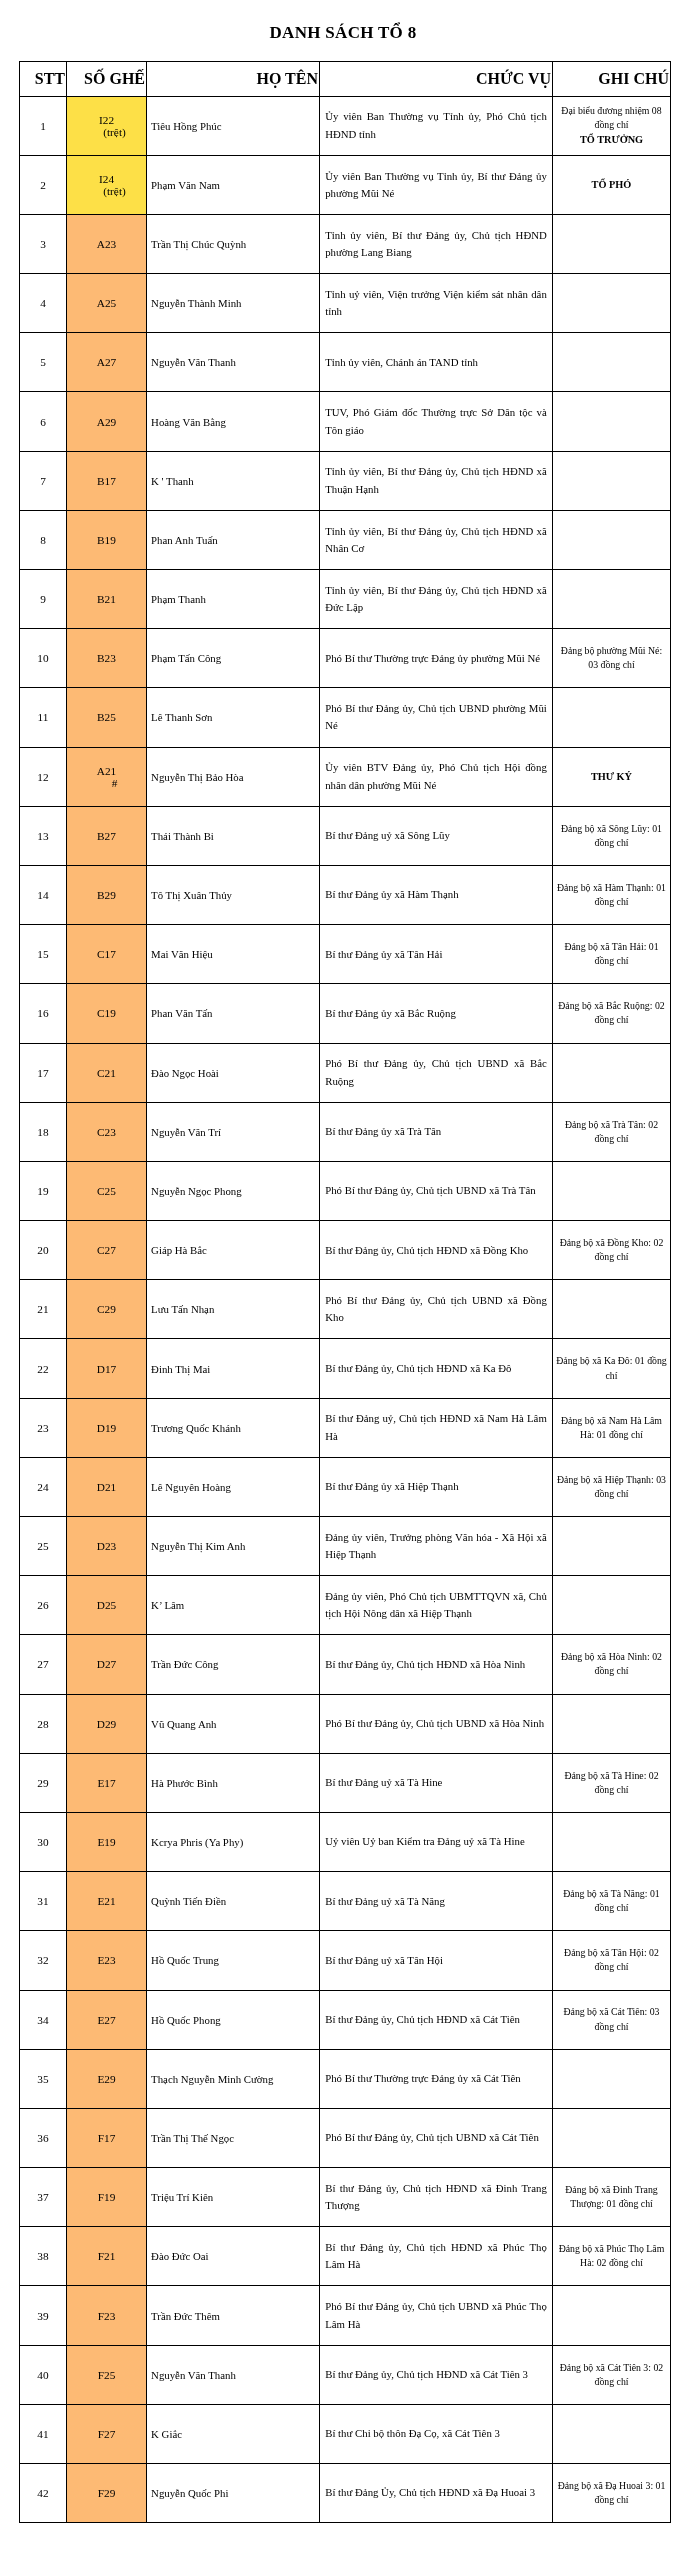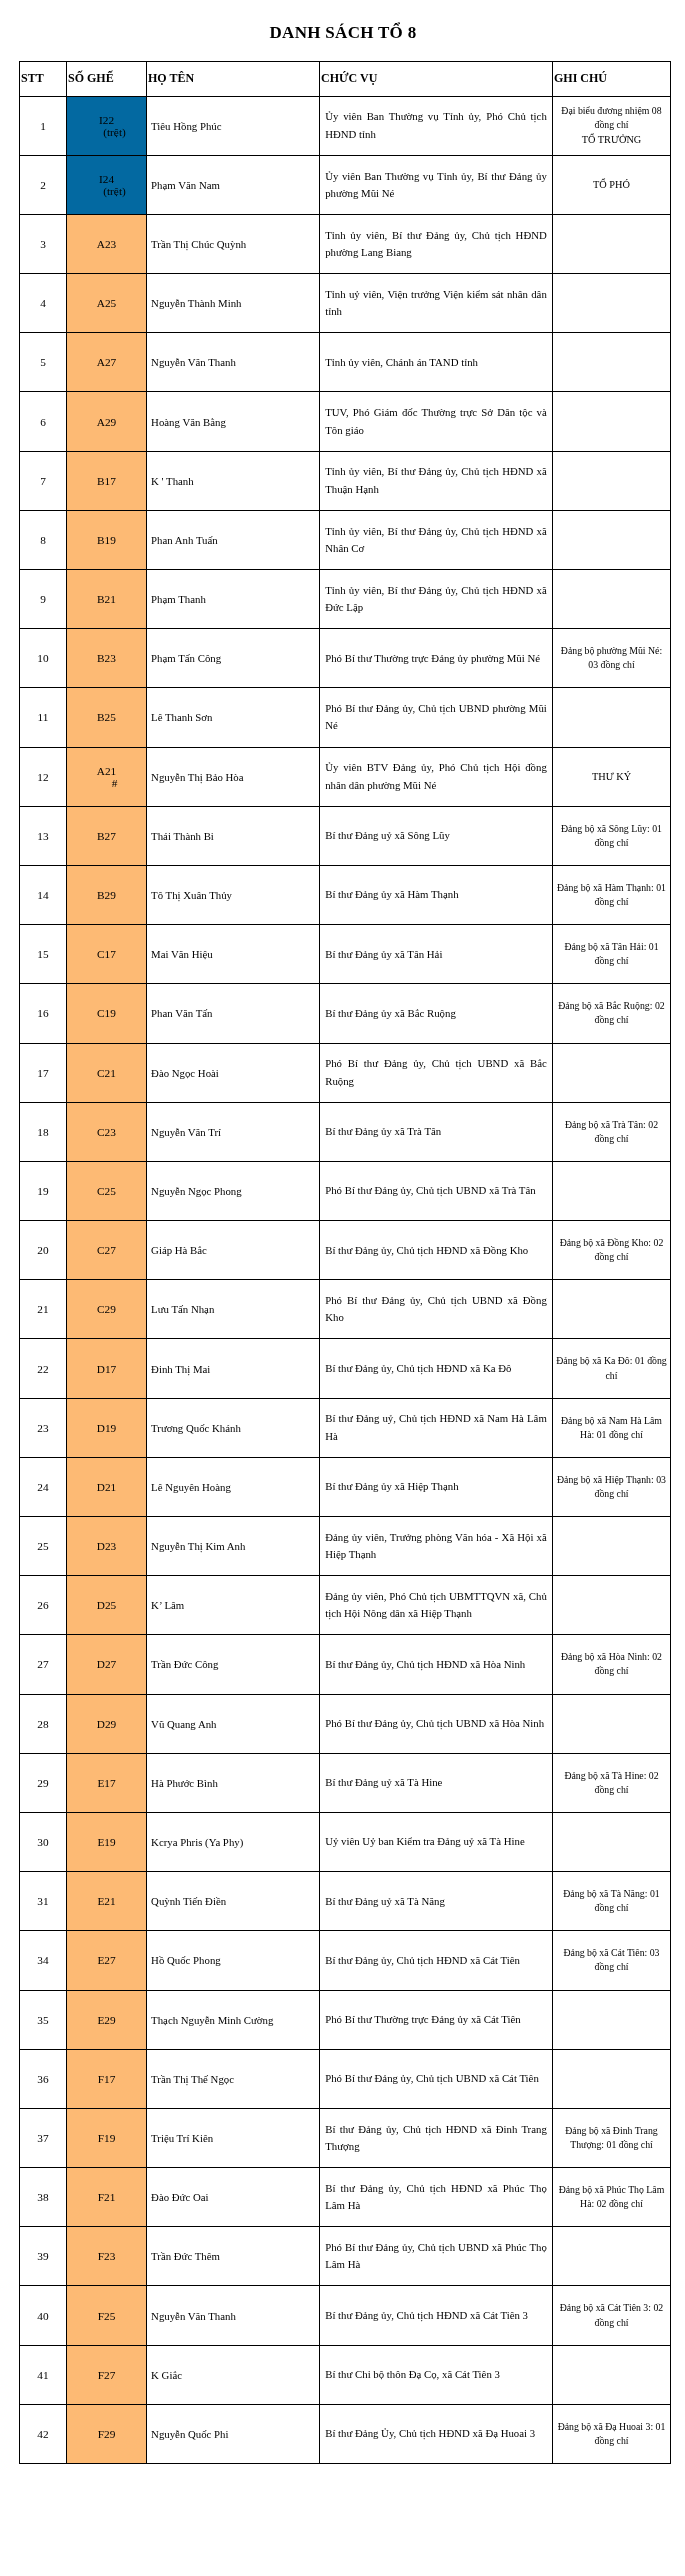--- a/index.html
+++ b/index.html
@@ -21,33 +21,33 @@
     border-top-width:1.5px;border-bottom-width:1.5px;
     vertical-align:middle;
     overflow:hidden;
   }
   col.c1{width:47px;}
   col.c2{width:80px;}
   col.c3{width:173px;}
   col.c4{width:233px;}
   col.c5{width:118px;}
   thead th{
-    height:32px;font-size:12px;font-weight:bold;text-align:left;
+    height:32px;font-size:16px;font-weight:bold;text-align:right;
     background:#fff;
   }
   tbody td{height:52px;}
   td.c-stt{text-align:center;font-size:11.3px;}
   td.c-seat{text-align:center;font-size:11.3px;background:#fdba74;}
-  td.c-seat.gray{background:#0369a1;}
+  td.c-seat.gray{background:#fde047;}
   .seat-l2{font-size:11.3px;padding-left:16px;}
   .seat-l2:empty{display:none;}
   td.c-name{font-size:10.8px;padding:2.1px 3.1px 2.1px 4.1px;text-align:left;}
   td.c-pos{font-size:10.8px;padding:3.1px 5.2px;text-align:justify;line-height:1.6;}
   td.c-note{font-size:9.8px;text-align:center;padding:2.1px 3.1px;line-height:1.45;}
-  .note-bold{font-weight:normal;font-size:10.3px;line-height:1.5;}
+  .note-bold{font-weight:bold;font-size:10.3px;line-height:1.5;}
   .note-bold:empty{display:none;}
   .note-text:empty{display:none;}
 </style>
 </head>
 <body>
 
 <div class="page">
   <div class="title">DANH SÁCH TỔ 8</div>
 
   <table class="roster">
@@ -495,20 +495,33 @@
 
     </td>
     <td class="c-name">Quỳnh Tiến Điền</td>
     <td class="c-pos">Bí thư Đảng uỷ xã Tà Năng</td>
     <td class="c-note">
       <div class="note-text">Đảng bộ xã Tà Năng: 01 đồng chí</div>
 
     </td>
   </tr>
 
+  <tr>
+    <td class="c-stt">32</td>
+    <td class="c-seat">
+      <div class="seat-l1">E23</div>
+
+    </td>
+    <td class="c-name">Hồ Quốc Trung</td>
+    <td class="c-pos">Bí thư Đảng uỷ xã Tân Hội</td>
+    <td class="c-note">
+      <div class="note-text">Đảng bộ xã Tân Hội: 02 đồng chí</div>
+
+    </td>
+  </tr>
 
 
   <tr>
     <td class="c-stt">34</td>
     <td class="c-seat">
       <div class="seat-l1">E27</div>
 
     </td>
     <td class="c-name">Hồ Quốc Phong</td>
     <td class="c-pos">Bí thư Đảng ủy, Chủ tịch HĐND xã Cát Tiên</td>

